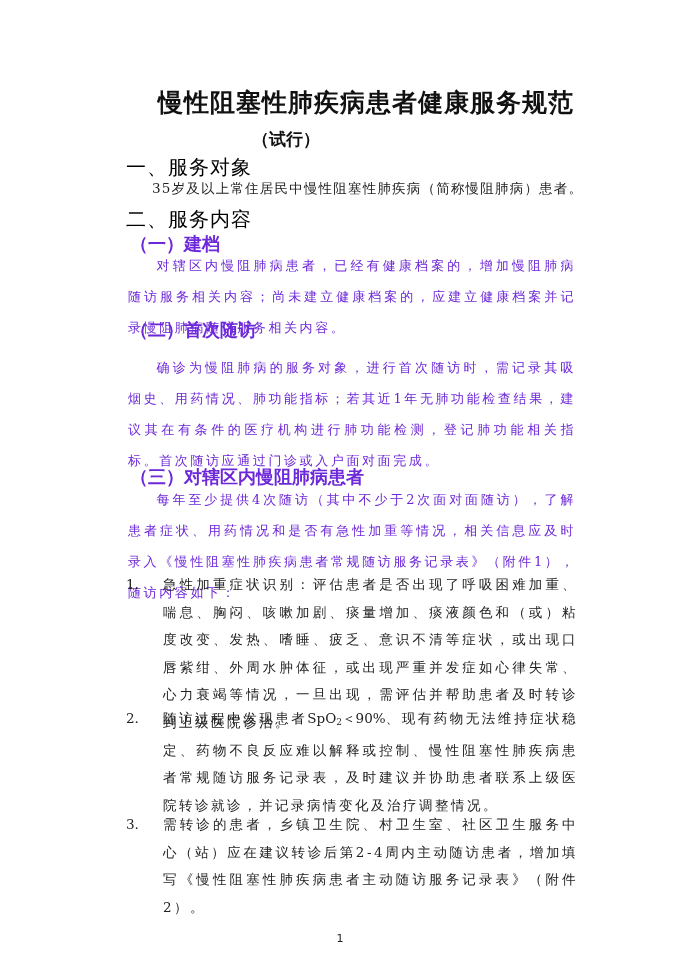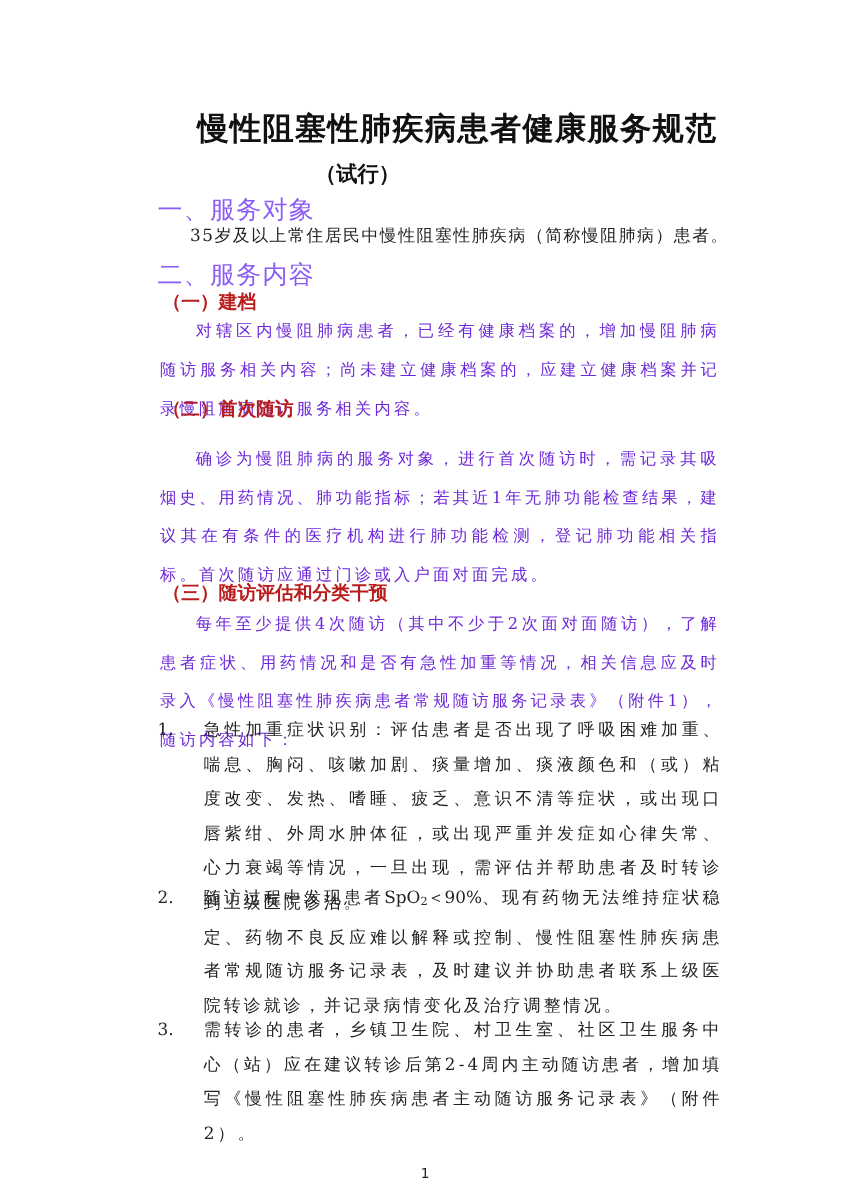--- a/index.html
+++ b/index.html
@@ -40,30 +40,30 @@
       font-family: "DejaVu Sans", "Liberation Sans", sans-serif;
       font-weight: bold;
       font-size: 17px;
       color: #111;
     }
     .h1 {
       position: absolute;
       left: 126px;
       font-family: Liberation Sans, sans-serif;
       font-size: 20px;
-      color: #8b5cf6;
+      color: #000000;
       letter-spacing: 1px;
     }
     .h2 {
       position: absolute;
       left: 130px;
       font-family: "DejaVu Sans", "Liberation Sans", sans-serif;
       font-weight: bold;
-      font-size: 15px;
-      color: #b91c1c;
+      font-size: 18px;
+      color: #6d28d9;
     }
     .para {
       position: absolute;
       left: 128px;
       width: 448px;
       font-size: 13px;
       line-height: 31px;
       letter-spacing: 2.6px;
       color: #6d28d9;
       text-align: justify;
@@ -117,21 +117,21 @@
   <div class="line" style="left:152px; top:180px;">35岁及以上常住居民中慢性阻塞性肺疾病（简称慢阻肺病）患者。</div>
 
   <div class="h1" style="top:206px;">二、服务内容</div>
 
   <div class="h2" style="top:232px;">（一）建档</div>
   <div class="para" style="top:250px;">对辖区内慢阻肺病患者，已经有健康档案的，增加慢阻肺病随访服务相关内容；尚未建立健康档案的，应建立健康档案并记录慢阻肺病随访服务相关内容。</div>
 
   <div class="h2" style="top:318px;">（二）首次随访</div>
   <div class="para" style="top:352px;">确诊为慢阻肺病的服务对象，进行首次随访时，需记录其吸烟史、用药情况、肺功能指标；若其近1年无肺功能检查结果，建议其在有条件的医疗机构进行肺功能检测，登记肺功能相关指标。首次随访应通过门诊或入户面对面完成。</div>
 
-  <div class="h2" style="top:465px;">（三）随访评估和分类干预</div>
+  <div class="h2" style="top:465px;">（三）对辖区内慢阻肺病患者</div>
   <div class="para" style="top:484px;">每年至少提供4次随访（其中不少于2次面对面随访），了解患者症状、用药情况和是否有急性加重等情况，相关信息应及时录入《慢性阻塞性肺疾病患者常规随访服务记录表》（附件1），随访内容如下：</div>
 
   <div class="list-item" style="top:571px;">
     <span class="num">1.</span>
     <div class="body">急性加重症状识别：评估患者是否出现了呼吸困难加重、喘息、胸闷、咳嗽加剧、痰量增加、痰液颜色和（或）粘度改变、发热、嗜睡、疲乏、意识不清等症状，或出现口唇紫绀、外周水肿体征，或出现严重并发症如心律失常、心力衰竭等情况，一旦出现，需评估并帮助患者及时转诊到上级医院诊治。</div>
   </div>
 
   <div class="list-item" style="top:705px;">
     <span class="num">2.</span>
     <div class="body"><span>随访过程中发现患者</span><span class="latin"><span>SpO</span><sub>2</sub><span>＜90%</span></span><span>、现有药物无法维持症状稳定、药物不良反应难以解释或控制、慢性阻塞性肺疾病患者常规随访服务记录表，及时建议并协助患者联系上级医院转诊就诊，并记录病情变化及治疗调整情况。</span></div>

